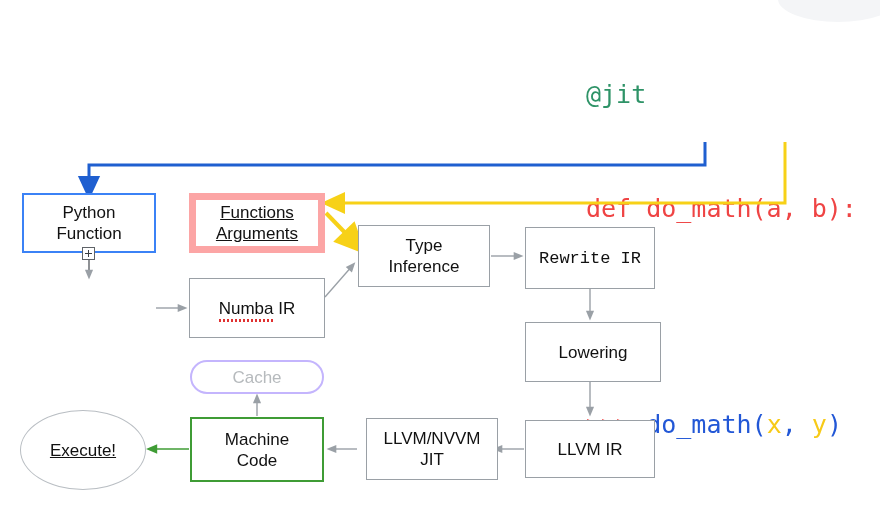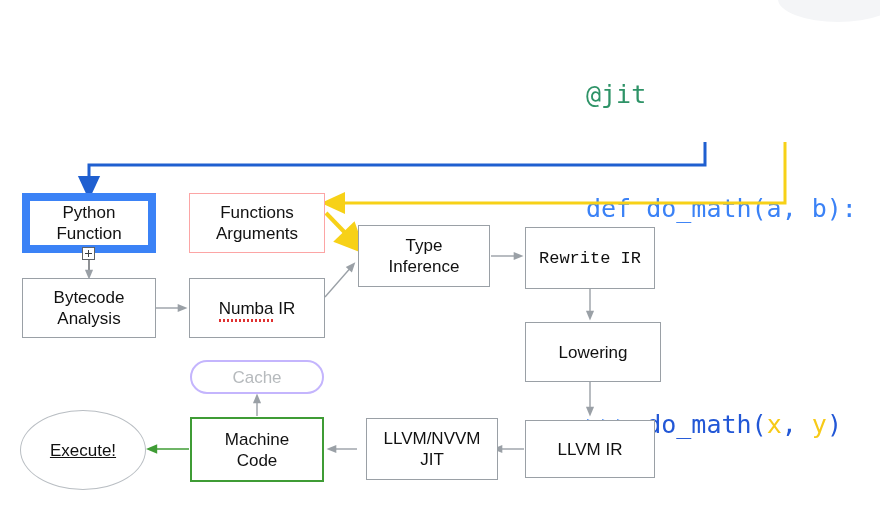--- a/index.html
+++ b/index.html
@@ -29,41 +29,41 @@
     letter-spacing: 0px;
   }
   .code-line { height: 38px; }
   .code-line.ellipsis {
     font-size: 20px;
     padding-left: 34px;
     line-height: 30px;
     height: 26px;
   }
   .tok-decorator { color: #2e9367; }
-  .tok-plain     { color: #3b82f6; }
+  .tok-plain     { color: #ef4444; }
   .tok-call      { color: #2257d6; }
   .tok-arg       { color: #f7ca18; }
 
   
   .node {
     position: absolute;
     box-sizing: border-box;
     display: flex;
     align-items: center;
     justify-content: center;
     text-align: center;
     background: #ffffff;
     color: #111111;
     font-size: 17px;
     line-height: 21px;
     border: 1px solid #9aa0a6;
     z-index: 5;
   }
-  .node.thick-blue  { border: 8px solid #3b82f6; }
-  .node.thick-yellow{ border: 1px solid #fca5a5; }
+  .node.thick-blue  { border: 2px solid #3b82f6; }
+  .node.thick-yellow{ border: 7px solid #fca5a5; text-decoration: underline; }
   .node.green       { border: 2px solid #3f9c35; }
   .node.cache {
     border: 2px solid #c4b5fd;
     border-radius: 17px;
     color: #b6babd;
   }
   .node.ellipse {
     border: 1px solid #b9bec3;
     border-radius: 50%;
     text-decoration: underline;
@@ -212,24 +212,20 @@
 Function</span>
   </div>
 
   <div class="handle" style="left:82px; top:247px;"></div>
 
   <div class="node thick-yellow" style="left:189px; top:193px; width:136px; height:60px;">
     <span style="white-space:pre-line">Functions
 Arguments</span>
   </div>
 
-  <div class="node" style="left:22px; top:278px; width:134px; height:60px;">
-    <span style="white-space:pre-line">Bytecode
-Analysis</span>
-  </div>
 
   <div class="node" style="left:189px; top:278px; width:136px; height:60px;text-align:center;">
     <span><span class="squiggle">Numba</span><span> IR</span></span>
   </div>
 
   <div class="node" style="left:358px; top:225px; width:132px; height:62px;align-items:center;">
     <span style="white-space:pre-line">Type
 Inference</span>
   </div>
 

